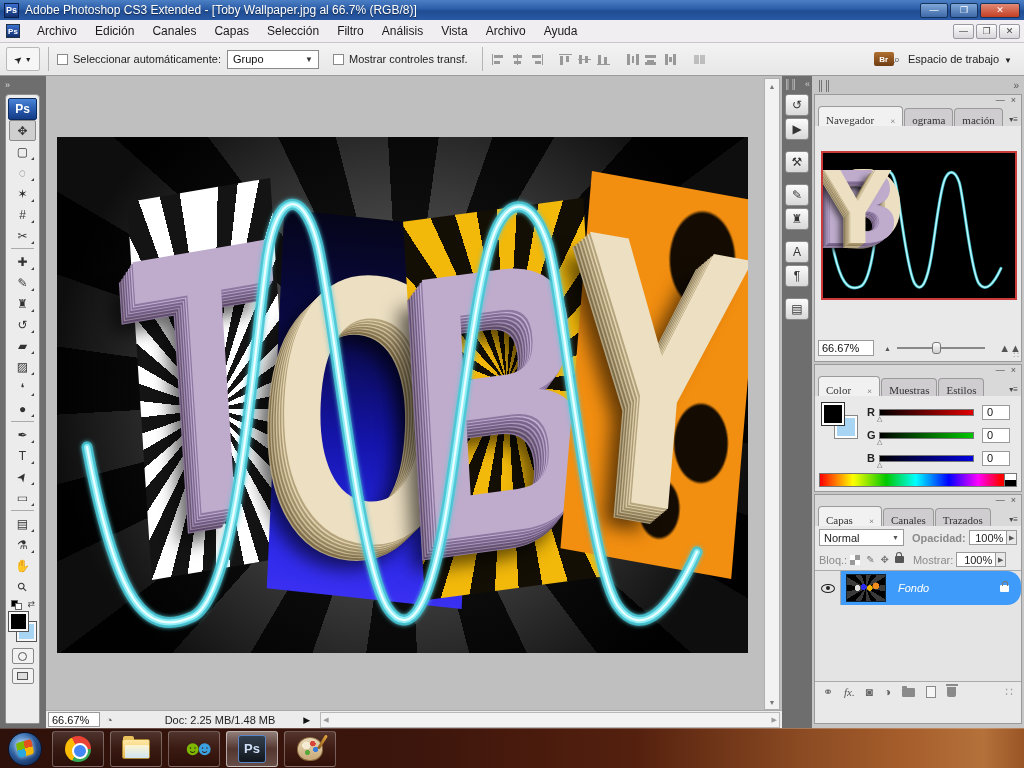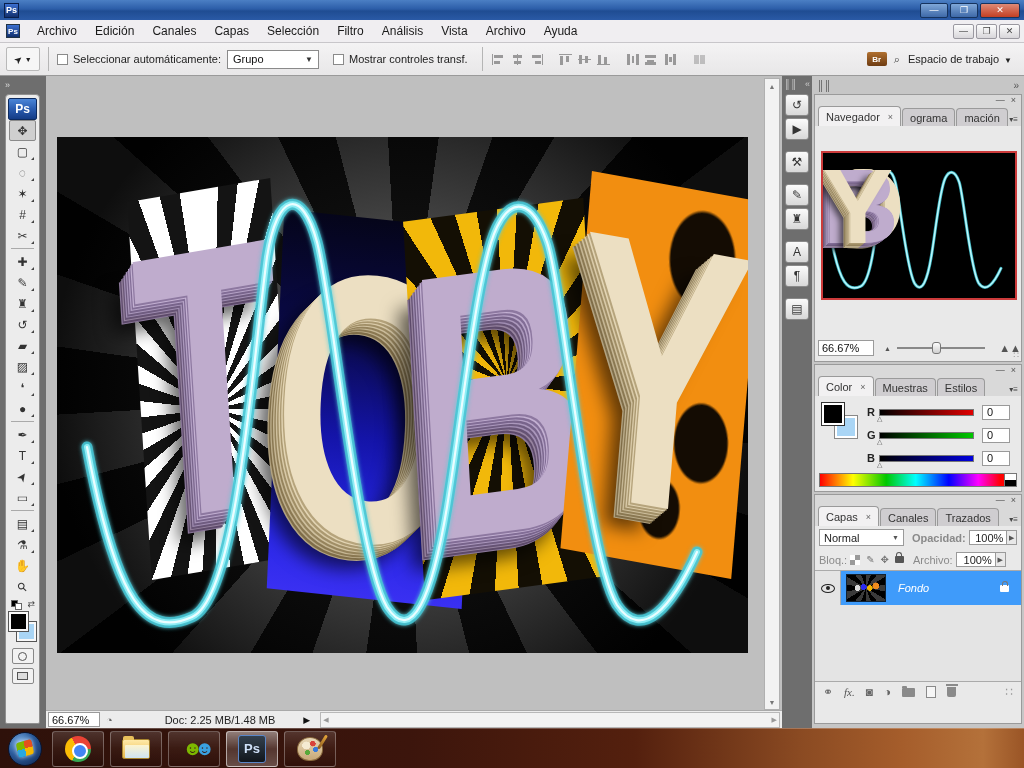--- a/index.html
+++ b/index.html
@@ -40,21 +40,21 @@
   #ob-tool { width:34px; height:24px; border:1px solid #b9b9b9; border-radius:2px; background:#f6f6f6;
     display:flex; align-items:center; justify-content:center; gap:2px; font-size:11px; color:#222; }
   .chk { width:11px; height:11px; border:1px solid #8a8a8a; background:#fff; margin-right:5px; }
   .ob-label { font-size:11px; color:#222; margin-right:6px; }
   .ob-select { width:92px; height:19px; border:1px solid #8a8a8a; background:#fff; font-size:11px;
     display:flex; align-items:center; padding:0 5px; justify-content:space-between; margin-right:14px; }
   .ob-select .arr { font-size:8px; color:#333; }
   #align-icons { display:flex; align-items:center; gap:4px; }
   #align-icons .ai { opacity:.55; }
   #ob-right { margin-left:auto; display:flex; align-items:center; gap:8px; padding-right:6px; }
-  #bridge-btn { display:flex; align-items:center; gap:7px; }
+  #bridge-btn { display:flex; align-items:center; gap:0; }
   #bridge-btn .br { width:20px; height:14px; background:linear-gradient(180deg,#b07030,#6e3c12);
     color:#fff; font-size:8px; font-weight:bold; display:flex; align-items:center; justify-content:center; border-radius:2px; }
   #bridge-btn .mag { font-size:11px; color:#444; }
   #workspace-btn { font-size:11px; color:#222; display:flex; align-items:flex-end; gap:5px; }
   #workspace-btn .arr { font-size:8px; }
 
   
   #left-dark { position:absolute; left:0; top:76px; width:46px; height:652px; background:#6e6e6e; }
   #left-dark .expand { color:#ddd; font-size:9px; letter-spacing:-1px; position:absolute; left:5px; top:4px; }
   #toolbar { position:absolute; left:5px; top:18px; width:35px; height:630px; background:#ececec;
@@ -140,23 +140,23 @@
   .strip-gap { height:7px; }
 
   
   #dock { position:absolute; left:812px; top:76px; width:212px; height:652px; background:#c6c6c6; }
   #dock-hdr { height:18px; display:flex; justify-content:space-between; align-items:center; padding:0 5px;
     color:#555; font-size:10px; }
   .panel { position:absolute; left:2px; width:208px; background:#e9e9e9; border:1px solid #9a9a9a; }
   .p-mini { height:11px; display:flex; justify-content:flex-end; gap:6px; padding:1px 5px 0 0;
     color:#555; font-size:9px; line-height:9px; background:#d9d9d9; }
   .tabs { height:20px; display:flex; align-items:flex-end; padding-left:3px; background:#d9d9d9; position:relative; }
-  .tab { height:18px; padding:0 7px; font-size:11px; display:flex; align-items:center; gap:8px;
+  .tab { height:18px; padding:0 7px; font-size:11px; display:flex; align-items:flex-end; gap:16px;
     border:1px solid #9a9a9a; border-bottom:none; border-radius:4px 4px 0 0; background:#cfcdd0; color:#333;
-    margin-right:1px; }
+    margin-right:1px;font-family:Liberation Serif, serif; }
   .tab.active { background:#f2f1f2; height:20px; }
   .tab .x { font-size:9px; color:#666; }
   .panel-menu { position:absolute; right:3px; bottom:2px; font-size:8px; color:#444; }
 
   
   #navigator { top:18px; height:268px; }
   #nav-thumb { position:absolute; left:6px; top:56px; width:196px; height:149px; background:#000;
     border:2px solid #cc3b3b; overflow:hidden; }
   #nav-art-holder { position:absolute; left:0; top:0; width:691px; height:516px;
     transform:scale(0.278); transform-origin:0 0; }
@@ -198,21 +198,21 @@
     display:flex; align-items:center; justify-content:space-between; padding:0 4px; font-size:11px; }
   .blend-select .arr { font-size:7px; color:#555; }
   .spin { width:40px; height:15px; background:#fff; border:1px solid #9a9a9a; color:#222; font-size:11px;
     display:flex; align-items:center; justify-content:flex-end; padding-right:3px; margin-left:3px; }
   .spin-arr { width:10px; height:15px; border:1px solid #9a9a9a; border-left:none; background:#e8e8e8;
     font-size:7px; color:#555; display:flex; align-items:center; justify-content:center; }
   .lock-ico { margin:0 3px; font-size:10px; color:#777; }
   .checker { width:10px; height:10px; margin:0 3px;
     background:conic-gradient(#9a9a9a 0 25%, #fff 0 50%, #9a9a9a 0 75%, #fff 0); }
   #layer-list { height:112px; background:#e4e4e4; border-top:1px solid #aaa; border-bottom:1px solid #aaa; position:relative; }
-  #layer-row { height:34px; display:flex; align-items:center; background:#3f9bfa; }
+  #layer-row { height:34px; display:flex; align-items:center; background:#3f9bfa;border-radius:14px; }
   #eye-col { width:26px; height:34px; background:#e4e4e4; border-right:1px solid #aaa;
     display:flex; align-items:center; justify-content:center; }
   .i-eye { width:14px; height:9px; border:1.5px solid #222; border-radius:50%; position:relative; }
   .i-eye::after { content:""; position:absolute; left:4px; top:1.5px; width:4px; height:4px; background:#222; border-radius:50%; }
   #layer-thumb { width:40px; height:28px; margin-left:5px; border:1px solid #123;
     background:
       radial-gradient(circle at 28% 50%, #ddd 0 9%, transparent 10%),
       radial-gradient(circle at 44% 46%, #2a2af0 0 11%, transparent 12%),
       radial-gradient(circle at 60% 50%, #f0b400 0 10%, transparent 11%),
       radial-gradient(circle at 76% 42%, #f08c1e 0 10%, transparent 11%),
@@ -281,20 +281,21 @@
   #show-desktop { width:12px; height:40px; margin-left:8px; border-left:1px solid rgba(255,255,255,.5);
     background:linear-gradient(90deg,rgba(255,255,255,.15),rgba(255,255,255,.05)); }
 </style>
 </head>
 <body>
 
 <div id="stage">
 
   <div id="titlebar">
     <div class="app-ico">Ps</div>
+    <div class="t-text">Adobe Photoshop CS3 Extended - [Toby Wallpaper.jpg al 66.7% (RGB/8)]</div>
     <div id="win-controls">
       <div class="wc">—</div>
       <div class="wc">❐</div>
       <div class="wc close">✕</div>
     </div>
   </div>
 
   <div id="menubar">
     <div class="doc-ico">Ps</div>
     <div class="menu-item">Archivo</div>
@@ -707,21 +708,21 @@
         <span style="margin-left:8px;font-weight:bold;">Opacidad:</span>
         <div class="spin">100%</div>
         <div class="spin-arr">▶</div>
       </div>
       <div class="lp-row">
         <span>Bloq.:</span>
         <span class="checker"></span>
         <span class="lock-ico">✎</span>
         <span class="lock-ico">✥</span>
         <span class="i-lock dark" style="margin:0 3px;"></span>
-        <span style="margin-left:6px;">Archivo:</span>
+        <span style="margin-left:6px;">Mostrar:</span>
         <div class="spin">100%</div>
         <div class="spin-arr">▶</div>
       </div>
       <div id="layer-list">
         <div id="layer-row">
           <div id="eye-col">
               <span class="i-eye"></span>
             </div>
           <div id="layer-thumb"></div>
           <span id="layer-name">Fondo</span>

